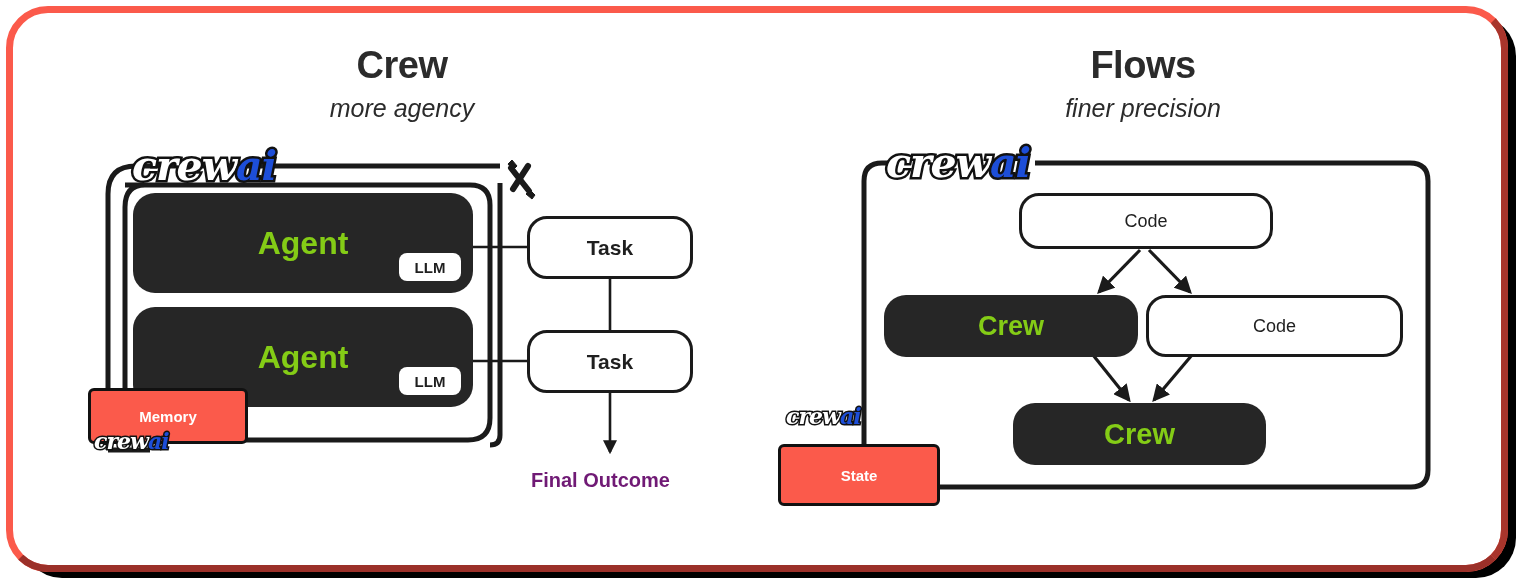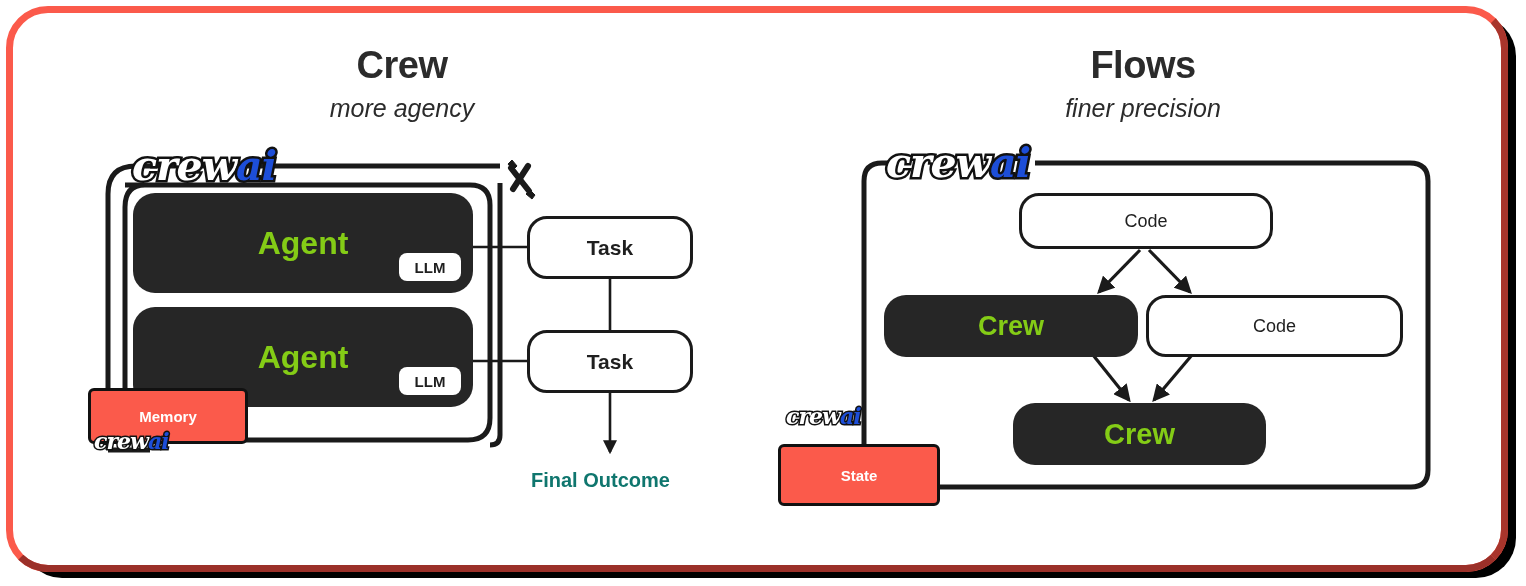--- a/index.html
+++ b/index.html
@@ -46,21 +46,21 @@
   .t-task{font-size:21px;font-weight:bold;}
   .t-tools{font-size:22px;font-weight:bold;}
   .t-small{font-size:15px;font-weight:bold;}
 
   .llm{
     position:absolute;background:#ffffff;color:#1f1f1f;border-radius:8px;
     display:flex;align-items:center;justify-content:center;
     font-size:15px;font-weight:bold;width:62px;height:28px;
   }
 
-  .final-label{position:absolute;font-size:20px;font-weight:bold;color:#0f766e;white-space:nowrap;}
+  .final-label{position:absolute;font-size:20px;font-weight:bold;color:#701a75;white-space:nowrap;}
 
   
   .logo{position:absolute;white-space:nowrap;font-style:italic;font-weight:bold;
         font-family:"DejaVu Serif",serif;letter-spacing:-1px;user-select:none;}
   .logo .c1{color:#ffffff;}
   .logo .c2{color:#1d4ed8;}
   .logo.big{font-size:41px;}
   .logo.big .c1,.logo.big .c2{
     -webkit-text-stroke:5px #111;paint-order:stroke fill;
   }

